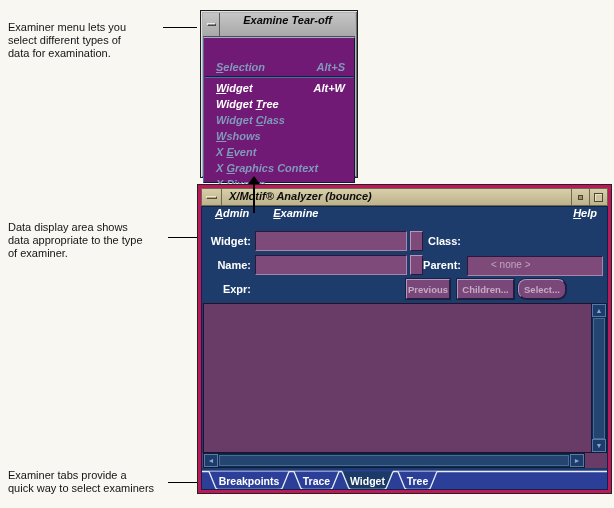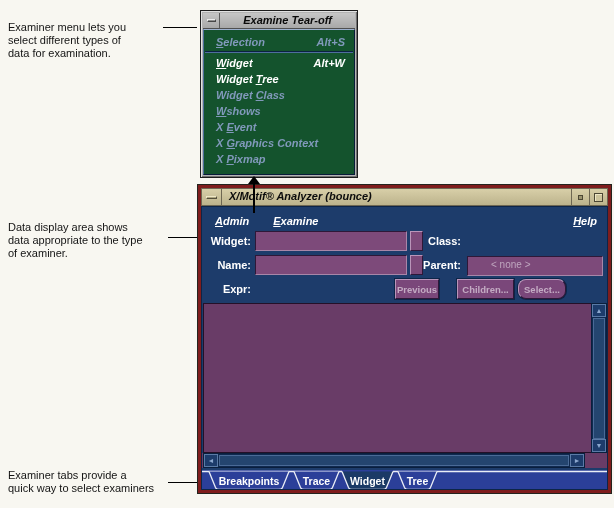--- a/index.html
+++ b/index.html
@@ -18,56 +18,56 @@
 
   
   .arrow-line { position: absolute; left: 253px; top: 184px; width: 2px; height: 29px; background: #000; z-index: 9; }
   .arrow-head { position: absolute; left: 248px; top: 176px; width: 0; height: 0; z-index: 9;
                 border-left: 6px solid transparent; border-right: 6px solid transparent; border-bottom: 8px solid #000; }
 
   
   #tearoff { position: absolute; left: 200px; top: 10px; width: 158px; height: 168px;
              background: #b3b3b3; border: 1px solid #1d1d1d; padding: 2px;
              box-shadow: inset 1px 1px 0 #e2e2e2, inset -1px -1px 0 #707070; }
-  .t-titlebar { height: 16px; display: flex; align-items: stretch;
+  .t-titlebar { height: 24px; display: flex; align-items: stretch;
                 background: linear-gradient(#c6c6c6, #a8a8a8); border-bottom: 1px solid #4f4f4f; }
   .t-dash { width: 17px; border-right: 1px solid #5c5c5c; display: flex; align-items: center; justify-content: center; }
   .t-dash-bar { width: 9px; height: 3px; background: #8f8f8f;
                 border-top: 1px solid #ececec; border-left: 1px solid #ececec;
                 border-right: 1px solid #474747; border-bottom: 1px solid #474747; }
   .t-title { flex: 1; text-align: center; font: bold italic 11px/15px "Liberation Sans", sans-serif; color: #0a0a0a; }
-  .t-menu { height: calc(100% - 16px); background: #14532d; padding-top: 4px;
+  .t-menu { height: calc(100% - 16px); background: #701a75; padding-top: 21px;
             border-top: 1px solid #9db1cf; border-left: 1px solid #4d6d9a;
             border-right: 1px solid #081c38; border-bottom: 1px solid #081c38; }
   .t-item { height: 16px; display: flex; align-items: center; padding: 0 9px 0 12px;
             font: bold italic 11px "Liberation Sans", sans-serif; color: #ffffff; }
   .t-item .accel { margin-left: auto; }
   .t-item.dim { color: #8199bb; }
   .t-sep { height: 2px; margin: 1px 1px 2px 1px; border-top: 1px solid #0a2142; border-bottom: 1px solid #4f6f9c; }
   .key { text-decoration: underline; text-underline-offset: 1px; }
 
   
   #mainwin { position: absolute; left: 197px; top: 184px; width: 415px; height: 310px;
-             background: #7f1d1d; border: 1px solid #24241e; padding: 3px;
+             background: #be185d; border: 1px solid #24241e; padding: 3px;
              display: flex; flex-direction: column; }
   .titlebar { height: 18px; display: flex; align-items: stretch; flex: none;
               background: linear-gradient(#d8cfa8, #bcb38c); border: 1px solid #6e6752; }
   .tb-dash { width: 20px; border-right: 1px solid #6e6752; display: flex; align-items: center; justify-content: center; }
   .tb-dash-bar { width: 11px; height: 3px; background: #aea67f;
                  border-top: 1px solid #efe8c7; border-left: 1px solid #efe8c7;
                  border-right: 1px solid #544f3b; border-bottom: 1px solid #544f3b; }
   .tb-title { flex: 1; font: bold italic 11px/15px "Liberation Sans", sans-serif; color: #0c0c0c; padding-left: 7px; }
   .tb-btn { width: 18px; border-left: 1px solid #6e6752; display: flex; align-items: center; justify-content: center; }
   .tb-dot { width: 5px; height: 5px; background: #9a936e; border: 1px solid #4c4734; }
   .tb-maxsq { width: 9px; height: 9px; background: #cdc49c; border: 1px solid #4c4734;
               box-shadow: inset 1px 1px 0 #eee7c6; }
 
   .content { flex: 1; position: relative; background: #1d3c6b; border: 1px solid #0d2548; overflow: hidden; }
 
-  .menubar { height: 20px; display: flex; align-items: flex-end; gap: 24px;
+  .menubar { height: 20px; display: flex; align-items: flex-start; gap: 24px;
              padding: 0 10px 0 13px; font: bold italic 11px "Liberation Sans", sans-serif; color: #fff; }
   .mb-help { margin-left: auto; }
 
   .formarea { position: relative; height: 76px; }
   .flabel { position: absolute; font: bold 11px "Liberation Sans", sans-serif; color: #ffffff; }
   #lab-widget { left: 0; top: 8px;  width: 49px; text-align: right; }
   #lab-name   { left: 0; top: 32px; width: 49px; text-align: right; }
   #lab-expr   { left: 0; top: 56px; width: 49px; text-align: right; }
   #lab-class  { left: 200px; top: 8px;  width: 59px; text-align: right; }
   #lab-parent { left: 200px; top: 32px; width: 59px; text-align: right; }
@@ -84,21 +84,21 @@
            border-right: 1px solid #2e1838; border-bottom: 1px solid #2e1838; }
   #sq-widget { left: 208px; top: 4px; }
   #sq-name   { left: 208px; top: 28px; }
 
   .pbtn { position: absolute; top: 52px; height: 20px; background: #7a477a;
           border-top: 1px solid #b995b9; border-left: 1px solid #b995b9;
           border-right: 1px solid #2e1838; border-bottom: 1px solid #2e1838;
           box-shadow: 0 0 0 1px #0d2548;
           color: #c3abc3; font: bold 9.5px "Liberation Sans", sans-serif;
           display: flex; align-items: center; justify-content: center; }
-  #btn-previous { left: 193px; width: 44px; }
+  #btn-previous { left: 204px; width: 44px; }
   #btn-children { left: 255px; width: 57px; }
   #btn-select   { left: 316px; width: 48px; border-radius: 8px; }
 
   .datazone { position: relative; height: 150px; }
   .dataarea { position: absolute; left: 1px; top: 0; width: 389px; height: 150px;
               background: #693c67; border: 1px solid #241028; }
   .vscroll { position: absolute; right: 0; top: 0; width: 16px; height: 150px;
              background: #0f294f; border: 1px solid #0a1f3d; }
   .sbtn { position: absolute; left: 0; width: 14px; height: 13px; background: #1d3c6b;
           border: 1px solid #5a7aa6; color: #8aa6cd; font-size: 7px; line-height: 11px; text-align: center; }

